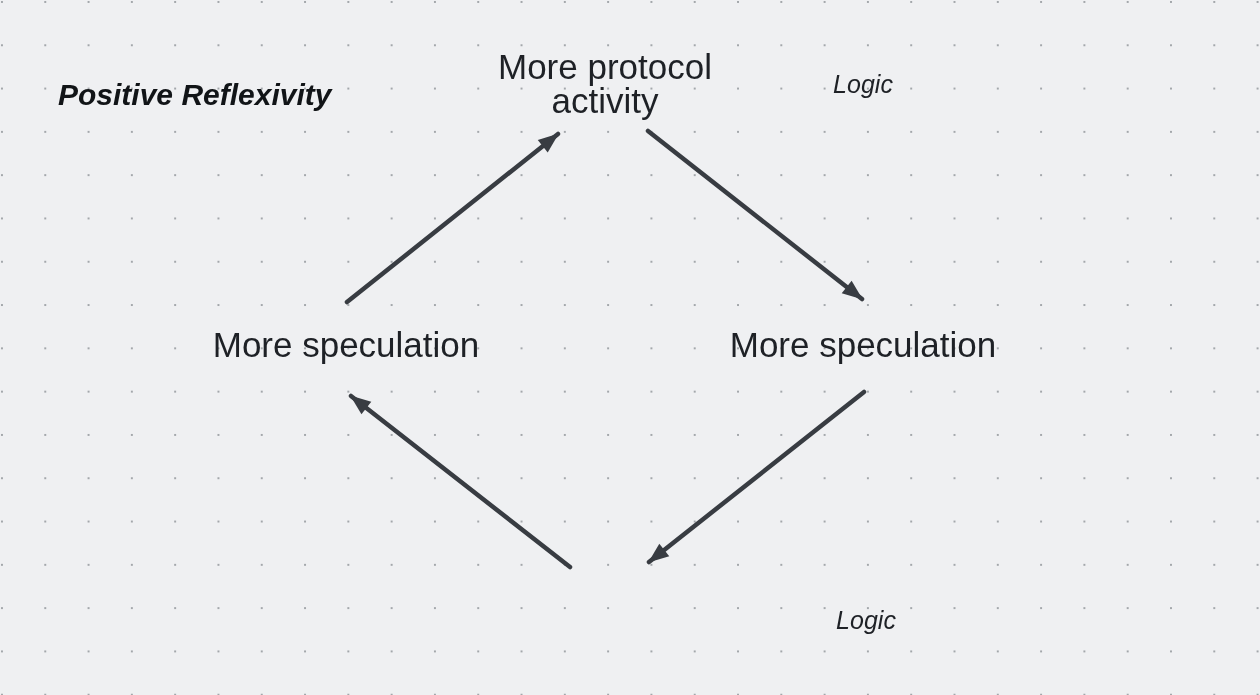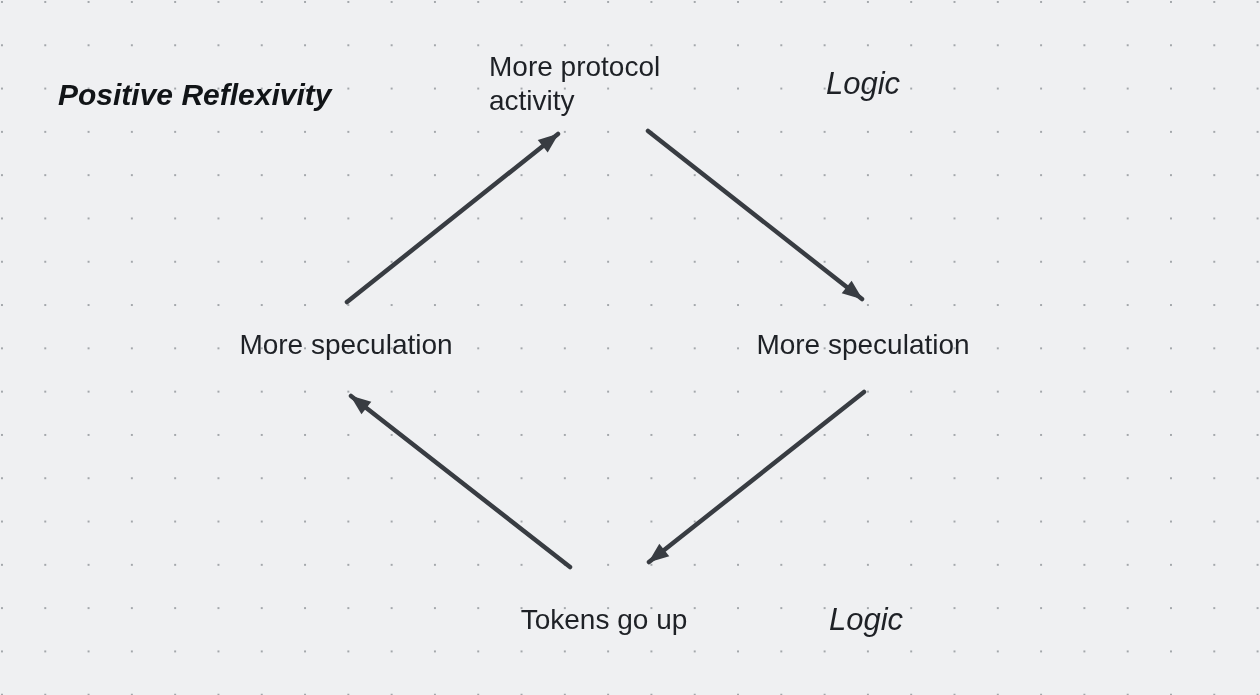--- a/index.html
+++ b/index.html
@@ -29,23 +29,23 @@
     height:695px;
   }
   .arrow-layer line{
     stroke:var(--arrow);
     stroke-width:4.5;
     stroke-linecap:round;
   }
   .node{
     position:absolute;
     color:var(--text);
-    font-size:28px;
+    font-size:35px;
     line-height:34px;
-    text-align:left;
+    text-align:center;
     transform:translate(-50%,-50%);
     white-space:nowrap;
   }
   .node.wrap{
     white-space:normal;
     width:232px;
   }
   .title{
     position:absolute;
     left:58px;
@@ -53,21 +53,21 @@
     color:#111417;
     font-size:30px;
     line-height:34px;
     font-weight:bold;
     font-style:italic;
     white-space:nowrap;
   }
   .annotation{
     position:absolute;
     color:var(--text);
-    font-size:31px;
+    font-size:25px;
     line-height:36px;
     font-style:italic;
     transform:translate(-50%,-50%);
     white-space:nowrap;
   }
 </style>
 </head>
 <body>
 
 <div class="canvas">
@@ -87,17 +87,16 @@
   <div class="title">Positive Reflexivity</div>
 
   <div class="annotation" style="left:863px; top:84px;">Logic</div>
 
   <div class="node wrap" style="left:605px; top:84px;">More protocol activity</div>
 
   <div class="node" style="left:346px; top:345px;">More speculation</div>
 
   <div class="node" style="left:863px; top:345px;">More speculation</div>
 
-  <div class="node" style="left:604px; top:620px;">Tokens go up</div>
 
   <div class="annotation" style="left:866px; top:620px;">Logic</div>
 
 </div>
 
 </body></html>

